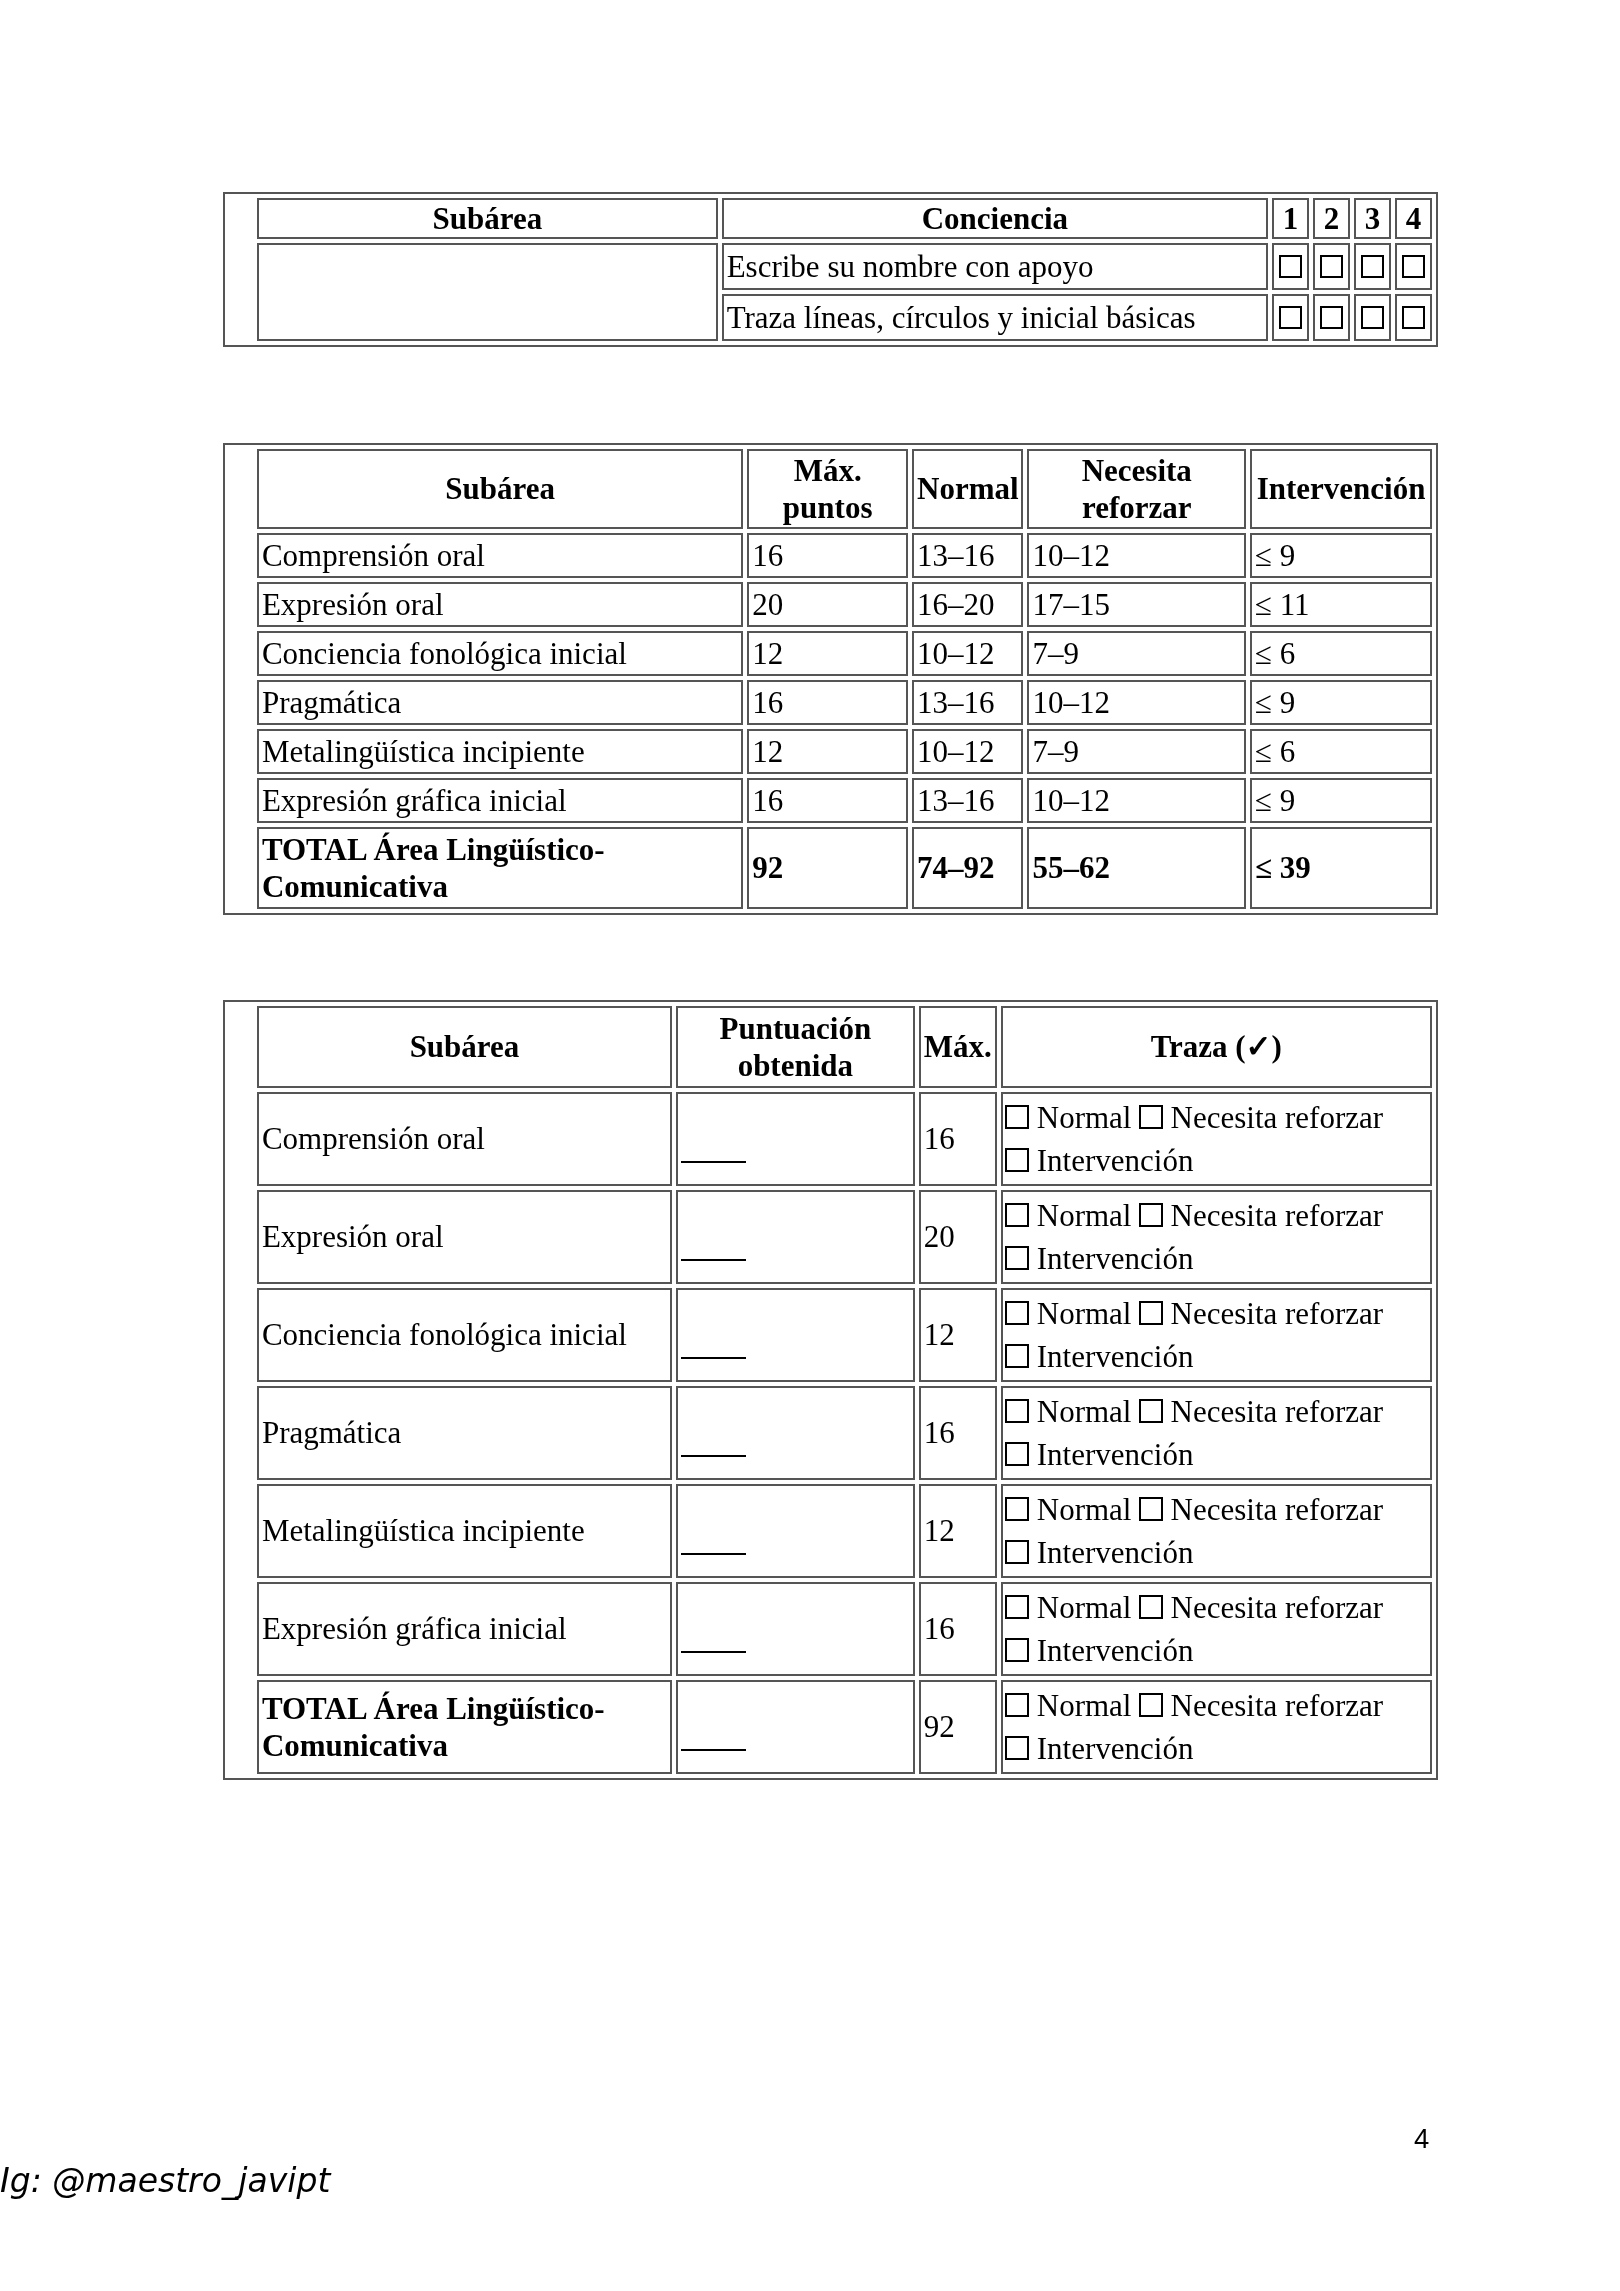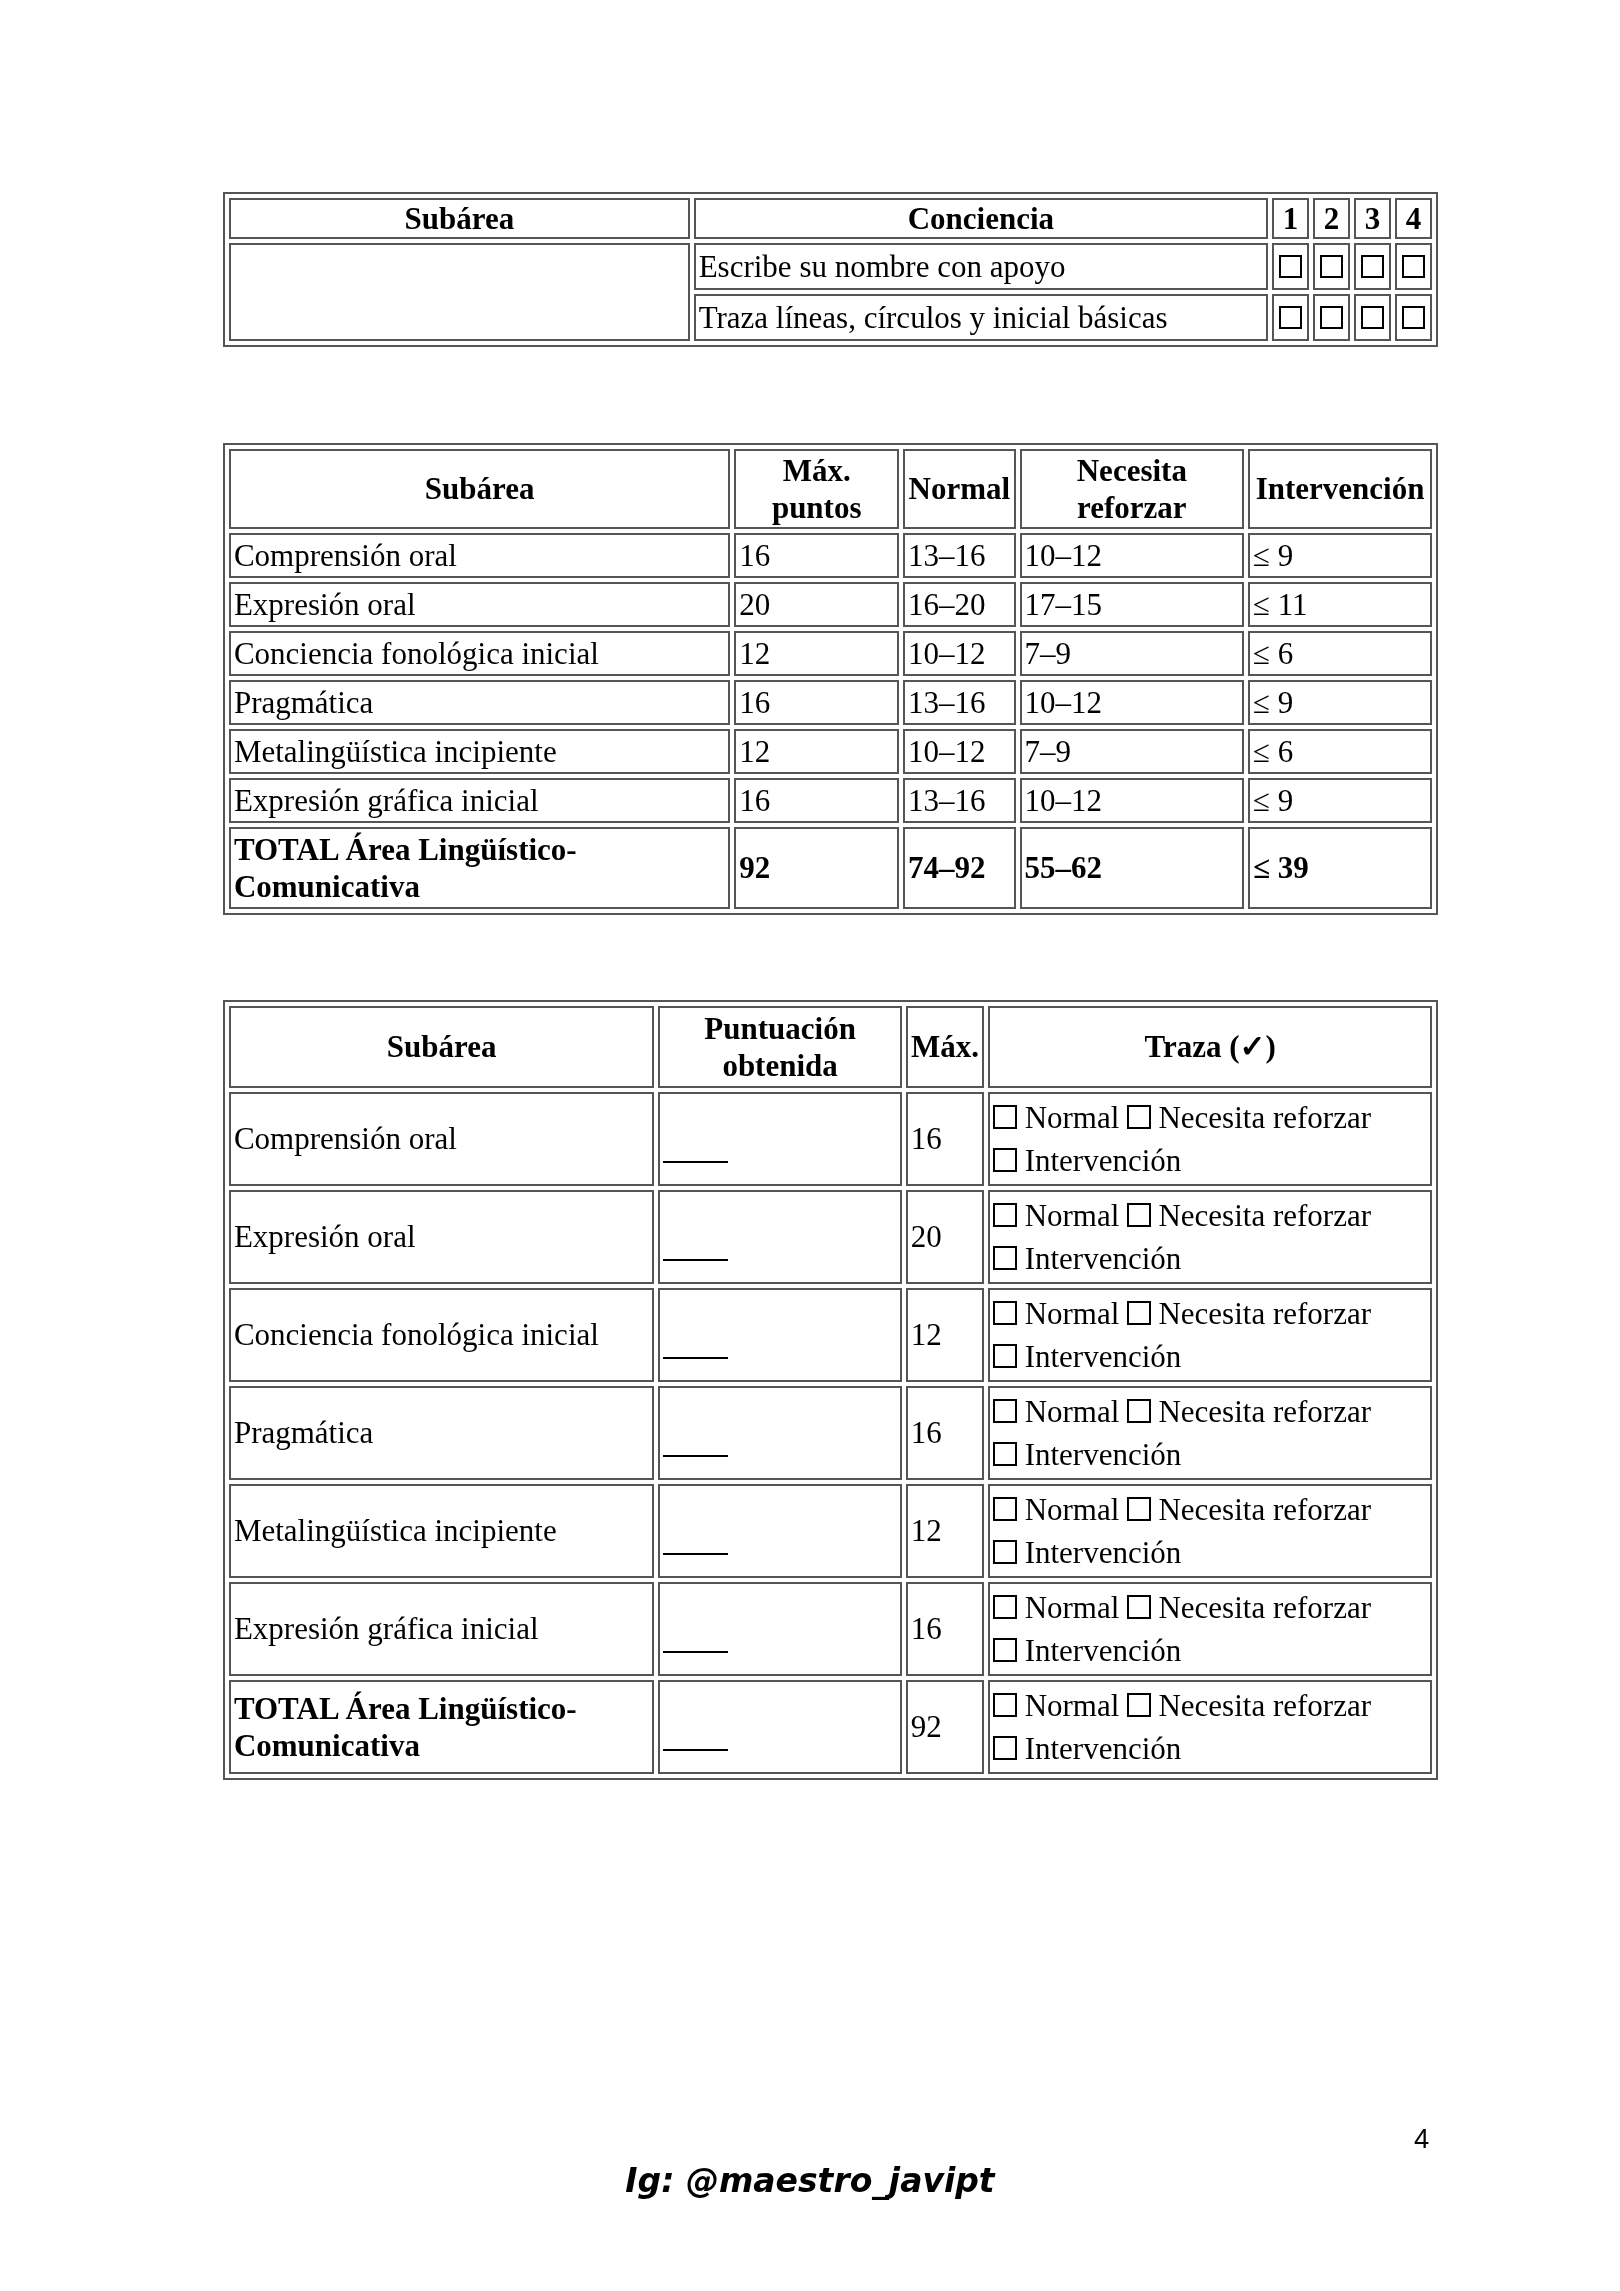--- a/index.html
+++ b/index.html
@@ -1,41 +1,41 @@
 <!DOCTYPE html>
 <html><head>
 <meta charset="utf-8">
 <style>
   html, body { margin: 0; padding: 0; background: #ffffff; }
   body { width: 1620px; height: 2292px; position: relative; overflow: hidden;
          font-family: "Liberation Serif", "DejaVu Serif", serif; color: #000; }
   table.doc { position: absolute; left: 223px; width: 1215px;
               border: 2px solid #555; border-collapse: separate; border-spacing: 4.9px;
-              font-size: 31px; line-height: 1.2; }
+              font-size: 31px; line-height: 1.2; padding-left: 28px; }
   table.doc td, table.doc th { border: 2px solid #555; padding: 0 2.9px; vertical-align: middle; }
   table.doc th { font-weight: bold; text-align: center; }
   td.bold { font-weight: bold; }
   #t1 { top: 192px; }
   #t1 th { height: 37px; }
   #t1 td { height: 43px; }
   #t1 .num { width: 29px; text-align: center; padding: 0 2px; }
   #t1 .sub { width: 451px; }
   #t2 { top: 443px; }
   #t2 th { height: 76px; }
   #t2 td { height: 41px; }
   #t2 tr.total td { height: 78px; line-height: 1.2; }
   #t3 { top: 1000px; }
   #t3 th { height: 78px; }
   #t3 td { height: 90px; }
   .box { display: inline-block; width: 19.6px; height: 19.6px; border: 2px solid #000; vertical-align: -1px; }
   .nivel-line { display: block; line-height: 43px; }
   .blank { display: inline-block; width: 65px; border-bottom: 2px solid #000; height: 19.6px; vertical-align: -19.6px; }
   .page-number { position: absolute; left: 1414px; top: 2123px; font-family: "Liberation Sans", "DejaVu Sans", sans-serif; font-size: 27.4px; }
-  .footer { position: absolute; left: 0; width: 1620px; top: 2161px; text-align: center;
-            font-family: "DejaVu Sans", "Liberation Sans", sans-serif; font-weight: bold; font-style: italic; font-size: 33px; }
+  .footer { position: absolute; left: 0; width: 1620px; top: 2161px; text-align: left;
+            font-family: "DejaVu Sans", "Liberation Sans", sans-serif; font-weight: normal; font-style: italic; font-size: 33px; }
 </style>
 </head>
 <body>
 
 <table class="doc" id="t1">
   <tbody>
       <tr>
     <th class="sub">Subárea</th>
     <th>Conciencia</th>
     <th class="num">1</th>

